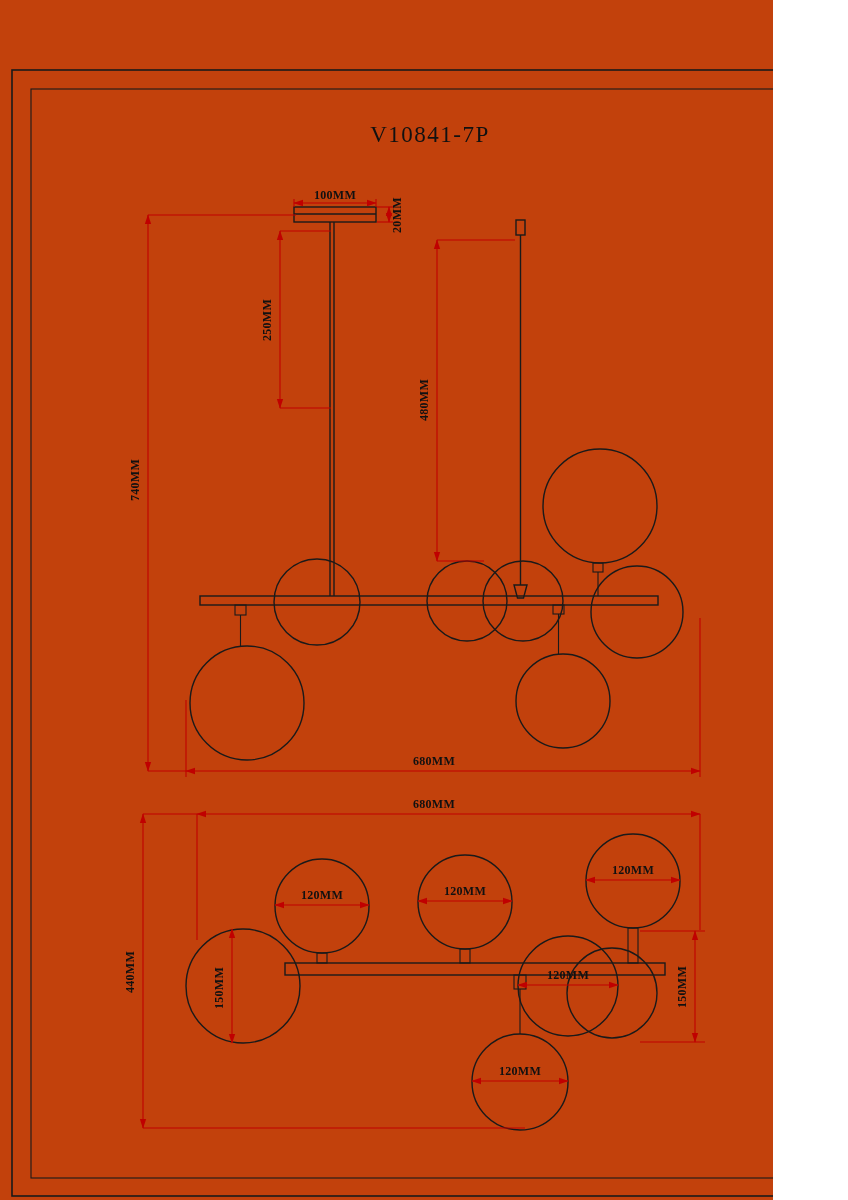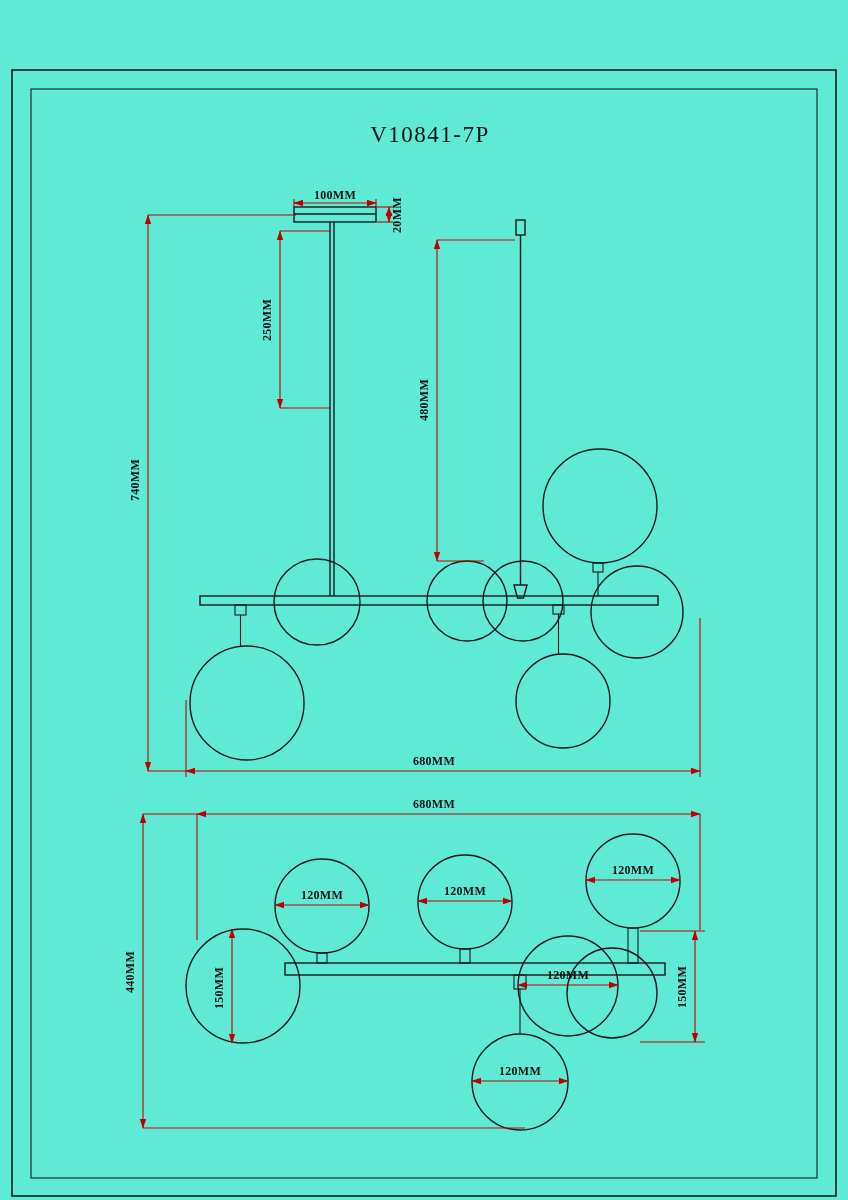--- a/index.html
+++ b/index.html
@@ -1,16 +1,16 @@
 <!DOCTYPE html>
 <html><head>
 <meta charset="utf-8">
 <style>
   html,body{margin:0;padding:0;background:#ffffff;}
-  .page{position:relative;width:848px;height:1200px;background:#5eead4;overflow:hidden;text-decoration:underline;}
+  .page{position:relative;width:773px;height:1200px;background:#c2410c;overflow:hidden;text-decoration:underline;}
   svg{display:block;}
   .ink{stroke:#1a1a1a;fill:none;stroke-width:1.4;}
   .ink2{stroke:#1a1a1a;fill:none;stroke-width:1.1;}
   .dim{stroke:#c00000;fill:none;stroke-width:1.1;}
   .frame{stroke:#1a1a1a;fill:none;}
   text{font-family:"Liberation Serif","DejaVu Serif",serif;fill:#111111;stroke:none;}
   .lbl{font-size:12px;font-weight:bold;letter-spacing:0.3px;}
   .ttl{font-size:23px;letter-spacing:1.5px;}
 </style>
 </head>

